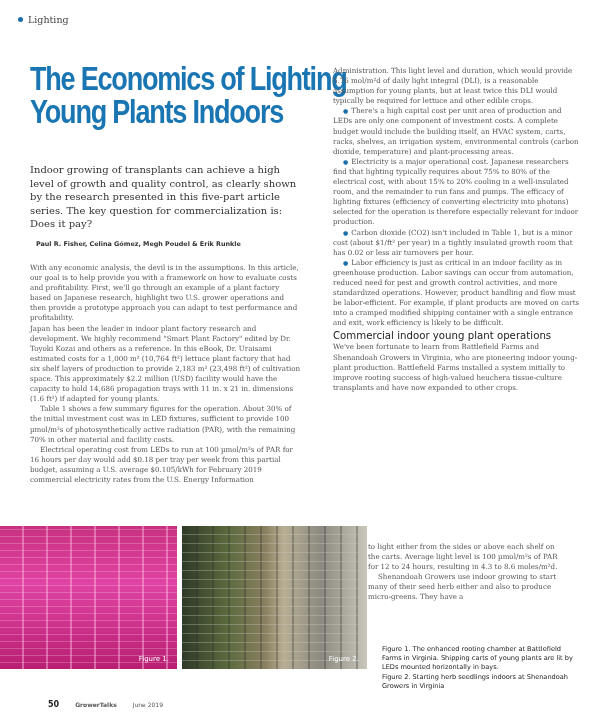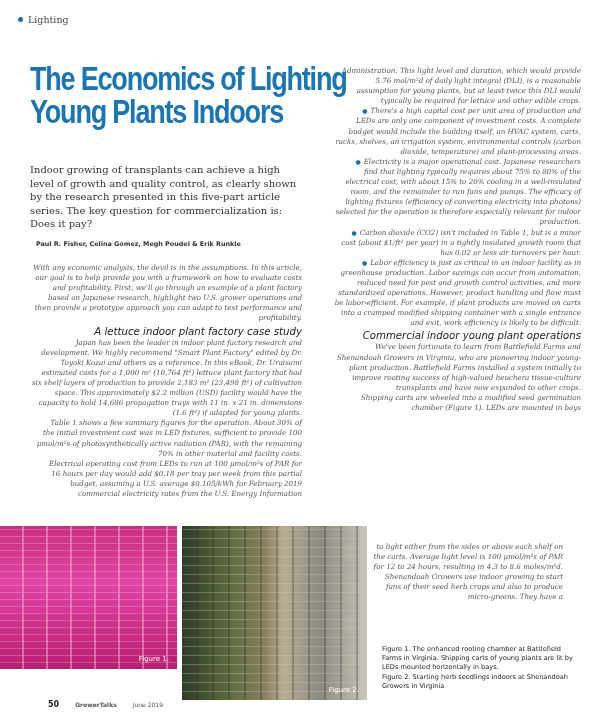--- a/index.html
+++ b/index.html
@@ -2,31 +2,31 @@
 <html><head>
 <meta charset="utf-8">
 <style>
   html, body { margin: 0; padding: 0; background: #ffffff; }
   body { width: 600px; height: 725px; position: relative; overflow: hidden; font-family: "DejaVu Serif", serif; color: #333; }
   .section-tag { position: absolute; left: 18px; top: 14px; font-size: 9.5px; color: #444; font-family: "DejaVu Serif", serif; display: flex; align-items: center; gap: 5px; text-align: right; }
   .section-tag .dot { width: 5px; height: 5px; border-radius: 50%; background: #1a6fa8; display: inline-block; }
   .title { position: absolute; left: 30px; top: 62px; width: 280px; font-family: "Liberation Sans", sans-serif; font-weight: bold; color: #1a75b3; font-size: 33px; line-height: 33px; letter-spacing: -1.5px; transform: scaleX(0.82); transform-origin: left top; white-space: nowrap; }
   .deck { position: absolute; left: 30px; top: 163px; width: 275px; font-family: "DejaVu Serif", serif; font-size: 10px; line-height: 13.6px; color: #333; }
   .byline { position: absolute; left: 36px; top: 240px; width: 280px; font-family: "DejaVu Sans", sans-serif; font-weight: bold; font-size: 6.4px; color: #333; }
-  .col { position: absolute; font-family: "DejaVu Serif", serif; font-size: 7.1px; line-height: 10.1px; color: #555; text-align: right; font-style: italic; }
+  .col { position: absolute; font-family: "DejaVu Serif", serif; font-size: 7.1px; line-height: 10.1px; color: #555; text-align: left; }
   .col p { margin: 0; }
   .col p.indent { text-indent: 10px; }
   .col .bullet::before { content: "\25CF"; color: #1a6fa8; font-size: 6px; margin-right: 3px; }
   .col h3 { margin: 2px 0 0 0; font-family: "DejaVu Sans", sans-serif; font-weight: normal; font-size: 10.2px; line-height: 12px; color: #222; }
   .col1 { left: 30px; top: 263px; width: 272px; }
   .col2 { left: 333px; top: 66px; width: 248px; }
   .col3 { left: 368px; top: 530px; width: 195px; margin-top: 12px; }
   .photo { position: absolute; overflow: hidden; }
   .photo1 { left: 0; top: 526px; width: 177px; height: 143px; background: linear-gradient(180deg, #c8307f 0%, #e043a3 40%, #b81f72 100%); }
-  .photo2 { left: 182px; top: 526px; width: 185px; height: 174px; background: linear-gradient(90deg, #2e3a26 0%, #5c6a3e 25%, #8a8060 45%, #b7ae94 55%, #8c8a80 75%, #c9c6bb 100%); }
+  .photo2 { left: 182px; top: 526px; width: 185px; height: 143px; background: linear-gradient(90deg, #2e3a26 0%, #5c6a3e 25%, #8a8060 45%, #b7ae94 55%, #8c8a80 75%, #c9c6bb 100%); }
   .shelves1 { position: absolute; inset: 0; background: repeating-linear-gradient(90deg, transparent 0 22px, rgba(255,190,230,0.45) 22px 24px), repeating-linear-gradient(0deg, transparent 0 6px, rgba(255,220,240,0.25) 6px 7px); }
   .shelves2 { position: absolute; inset: 0; background: repeating-linear-gradient(0deg, transparent 0 8px, rgba(200,200,190,0.35) 8px 9px), repeating-linear-gradient(90deg, transparent 0 14px, rgba(40,40,40,0.3) 14px 16px); }
   .photo-label { position: absolute; right: 8px; bottom: 6px; font-family: "DejaVu Sans", sans-serif; font-size: 7px; color: #fff; margin-left: 34px; }
   .caption { position: absolute; left: 382px; top: 645px; width: 200px; font-family: "DejaVu Sans", sans-serif; font-size: 6.6px; line-height: 9.2px; color: #222; }
   .caption p { margin: 0; }
   .footer { position: absolute; left: 48px; top: 700px; font-family: "DejaVu Sans", sans-serif; font-size: 6px; color: #555; display: flex; gap: 16px; align-items: baseline; }
   .footer .pg { font-weight: bold; font-size: 8px; color: #222; }
   .footer .mag { font-weight: bold; }
 </style>
 </head>
@@ -40,40 +40,38 @@
 <div class="title">
   <div>The Economics of Lighting</div>
   <div>Young Plants Indoors</div>
 </div>
 
 <div class="deck">Indoor growing of transplants can achieve a high level of growth and quality control, as clearly shown by the research presented in this five-part article series. The key question for commercialization is: Does it pay?</div>
 <div class="byline">Paul R. Fisher, Celina Gómez, Megh Poudel &amp; Erik Runkle</div>
 
 <div class="col col1">
   <p>With any economic analysis, the devil is in the assumptions. In this article, our goal is to help provide you with a framework on how to evaluate costs and profitability. First, we'll go through an example of a plant factory based on Japanese research, highlight two U.S. grower operations and then provide a prototype approach you can adapt to test performance and profitability.</p>
-  <h3>A lettuce indoor plant factory case study</h3>
   <p>Japan has been the leader in indoor plant factory research and development. We highly recommend "Smart Plant Factory" edited by Dr. Toyoki Kozai and others as a reference. In this eBook, Dr. Uraisami estimated costs for a 1,000 m² (10,764 ft²) lettuce plant factory that had six shelf layers of production to provide 2,183 m² (23,498 ft²) of cultivation space. This approximately $2.2 million (USD) facility would have the capacity to hold 14,686 propagation trays with 11 in. x 21 in. dimensions (1.6 ft²) if adapted for young plants.</p>
   <p class="indent">Table 1 shows a few summary figures for the operation. About 30% of the initial investment cost was in LED fixtures, sufficient to provide 100 µmol/m²s of photosynthetically active radiation (PAR), with the remaining 70% in other material and facility costs.</p>
   <p class="indent">Electrical operating cost from LEDs to run at 100 µmol/m²s of PAR for 16 hours per day would add $0.18 per tray per week from this partial budget, assuming a U.S. average $0.105/kWh for February 2019 commercial electricity rates from the U.S. Energy Information</p>
 </div>
 
 <div class="col col2">
   <p>Administration. This light level and duration, which would provide 5.76 mol/m²d of daily light integral (DLI), is a reasonable assumption for young plants, but at least twice this DLI would typically be required for lettuce and other edible crops.</p>
   <p class="indent"><span class="bullet">There's a high capital cost per unit area of production and LEDs are only one component of investment costs. A complete budget would include the building itself, an HVAC system, carts, racks, shelves, an irrigation system, environmental controls (carbon dioxide, temperature) and plant-processing areas.</span></p>
   <p class="indent"><span class="bullet">Electricity is a major operational cost. Japanese researchers find that lighting typically requires about 75% to 80% of the electrical cost, with about 15% to 20% cooling in a well-insulated room, and the remainder to run fans and pumps. The efficacy of lighting fixtures (efficiency of converting electricity into photons) selected for the operation is therefore especially relevant for indoor production.</span></p>
   <p class="indent"><span class="bullet">Carbon dioxide (CO2) isn't included in Table 1, but is a minor cost (about $1/ft² per year) in a tightly insulated growth room that has 0.02 or less air turnovers per hour.</span></p>
   <p class="indent"><span class="bullet">Labor efficiency is just as critical in an indoor facility as in greenhouse production. Labor savings can occur from automation, reduced need for pest and growth control activities, and more standardized operations. However, product handling and flow must be labor-efficient. For example, if plant products are moved on carts into a cramped modified shipping container with a single entrance and exit, work efficiency is likely to be difficult.</span></p>
   <h3>Commercial indoor young plant operations</h3>
   <p>We've been fortunate to learn from Battlefield Farms and Shenandoah Growers in Virginia, who are pioneering indoor young-plant production. Battlefield Farms installed a system initially to improve rooting success of high-valued heuchera tissue-culture transplants and have now expanded to other crops.</p>
-  <p class="indent">Shipping carts are wheeled into a modified seed germination chamber (Figure 1). LEDs are mounted in bays</p>
 </div>
 
 <div class="col col3">
   <p>to light either from the sides or above each shelf on the carts. Average light level is 100 µmol/m²s of PAR for 12 to 24 hours, resulting in 4.3 to 8.6 moles/m²d.</p>
-  <p class="indent">Shenandoah Growers use indoor growing to start fans of their seed herb crops and also to produce micro-greens. They have a</p>
+  <p class="indent">Shenandoah Growers use indoor growing to start many of their seed herb either and also to produce micro-greens. They have a</p>
 </div>
 
 <div class="photo photo1">
   <div class="shelves1"></div>
   <span class="photo-label">Figure 1.</span>
 </div>
 <div class="photo photo2">
   <div class="shelves2"></div>
   <span class="photo-label">Figure 2.</span>
 </div>

